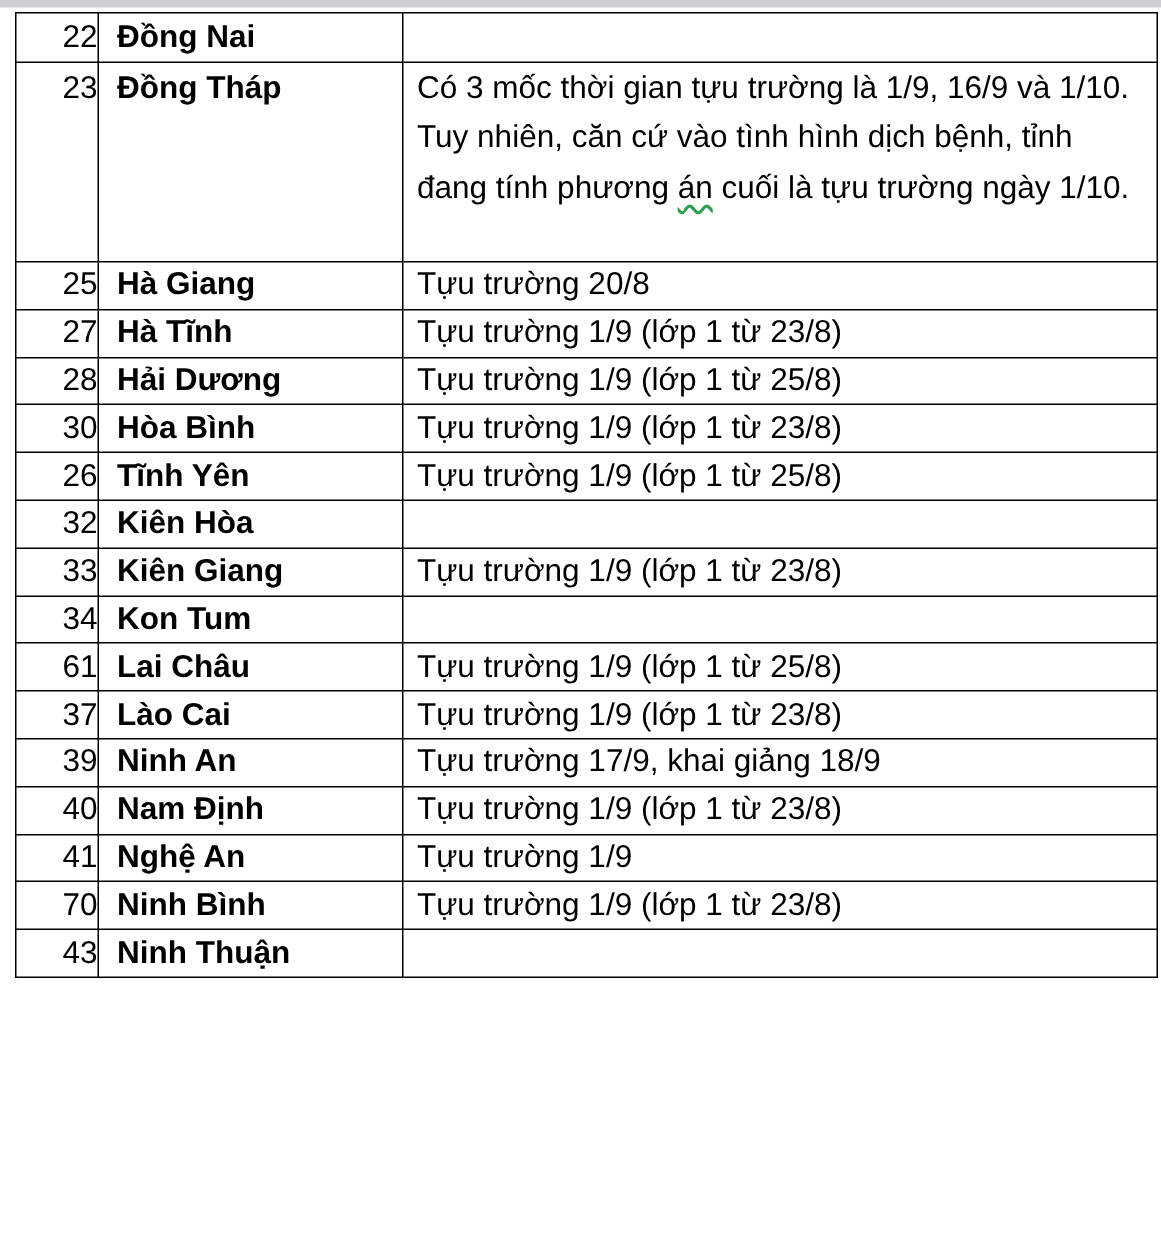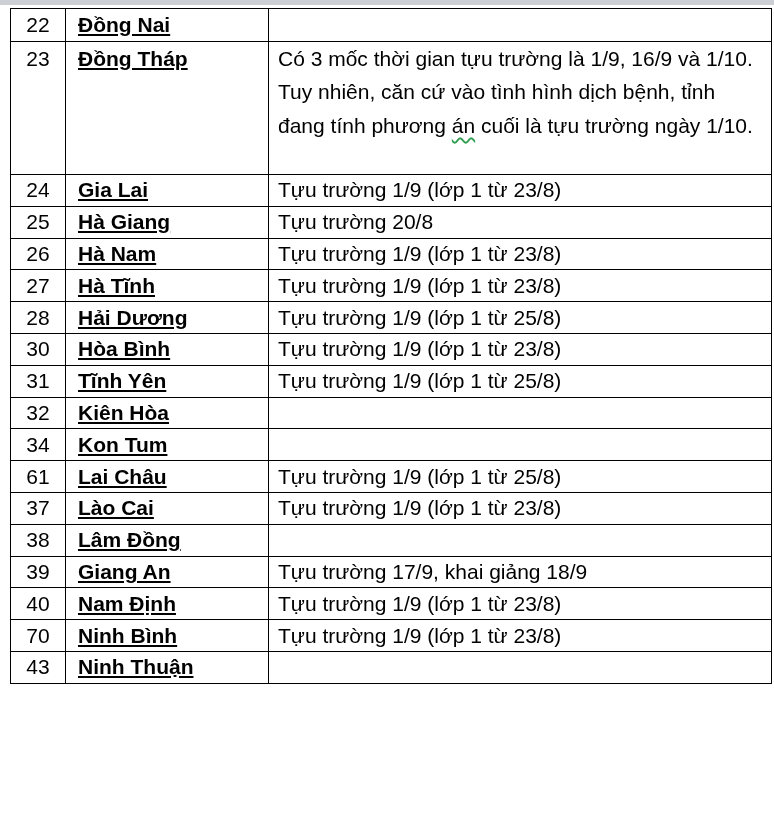--- a/index.html
+++ b/index.html
@@ -25,28 +25,27 @@
   }
   td {
     border: 1.5px solid #000000;
     font-size: 21px;
     vertical-align: middle;
     overflow: hidden;
     white-space: nowrap;
   }
   td.num {
     width: 55px;
-    text-align: center;
+    text-align: right;
     height: 31.8px;
   }
   td.name {
     width: 203px;
     font-weight: bold;
     padding-left: 12px;
-    text-decoration: underline;
   }
   td.note {
     width: 503px;
     padding-left: 9px;
     padding-right: 18px;
   }
   tr.first td { height: 32.5px; }
   tr.tall td {
     vertical-align: top;
     height: 133.5px;
@@ -75,88 +74,83 @@
         <td class="num">22</td>
         <td class="name">Đồng Nai</td>
         <td class="note"></td>
       </tr>
       <tr class="tall">
         <td class="num">23</td>
         <td class="name">Đồng Tháp</td>
         <td class="note"><span>Có 3 mốc thời gian tựu trường là 1/9, 16/9 và 1/10. Tuy nhiên, căn cứ vào tình hình dịch bệnh, tỉnh đang tính phương </span><span class="squiggle">án</span><span> cuối là tựu trường ngày 1/10.</span></td>
       </tr>
       <tr>
-        <td class="num">24</td>
-        <td class="name">Gia Lai</td>
-        <td class="note">Tựu trường 1/9 (lớp 1 từ 23/8)</td>
-      </tr>
-      <tr>
         <td class="num">25</td>
         <td class="name">Hà Giang</td>
         <td class="note">Tựu trường 20/8</td>
-      </tr>
-      <tr>
-        <td class="num">26</td>
-        <td class="name">Hà Nam</td>
-        <td class="note">Tựu trường 1/9 (lớp 1 từ 23/8)</td>
       </tr>
       <tr>
         <td class="num">27</td>
         <td class="name">Hà Tĩnh</td>
         <td class="note">Tựu trường 1/9 (lớp 1 từ 23/8)</td>
       </tr>
       <tr>
         <td class="num">28</td>
         <td class="name">Hải Dương</td>
         <td class="note">Tựu trường 1/9 (lớp 1 từ 25/8)</td>
       </tr>
       <tr>
         <td class="num">30</td>
         <td class="name">Hòa Bình</td>
         <td class="note">Tựu trường 1/9 (lớp 1 từ 23/8)</td>
       </tr>
       <tr>
-        <td class="num">31</td>
+        <td class="num">26</td>
         <td class="name">Tĩnh Yên</td>
         <td class="note">Tựu trường 1/9 (lớp 1 từ 25/8)</td>
       </tr>
       <tr>
         <td class="num">32</td>
         <td class="name">Kiên Hòa</td>
         <td class="note"></td>
+      </tr>
+      <tr>
+        <td class="num">33</td>
+        <td class="name">Kiên Giang</td>
+        <td class="note">Tựu trường 1/9 (lớp 1 từ 23/8)</td>
       </tr>
       <tr>
         <td class="num">34</td>
         <td class="name">Kon Tum</td>
         <td class="note"></td>
       </tr>
       <tr>
         <td class="num">61</td>
         <td class="name">Lai Châu</td>
         <td class="note">Tựu trường 1/9 (lớp 1 từ 25/8)</td>
       </tr>
       <tr>
         <td class="num">37</td>
         <td class="name">Lào Cai</td>
         <td class="note">Tựu trường 1/9 (lớp 1 từ 23/8)</td>
       </tr>
       <tr>
-        <td class="num">38</td>
-        <td class="name">Lâm Đồng</td>
-        <td class="note"></td>
-      </tr>
-      <tr>
         <td class="num">39</td>
-        <td class="name">Giang An</td>
+        <td class="name">Ninh An</td>
         <td class="note">Tựu trường 17/9, khai giảng 18/9</td>
       </tr>
       <tr>
         <td class="num">40</td>
         <td class="name">Nam Định</td>
         <td class="note">Tựu trường 1/9 (lớp 1 từ 23/8)</td>
+      </tr>
+      <tr>
+        <td class="num">41</td>
+        <td class="name">Nghệ An</td>
+        <td class="note">Tựu trường 1/9</td>
       </tr>
       <tr>
         <td class="num">70</td>
         <td class="name">Ninh Bình</td>
         <td class="note">Tựu trường 1/9 (lớp 1 từ 23/8)</td>
       </tr>
       <tr>
         <td class="num">43</td>
         <td class="name">Ninh Thuận</td>
         <td class="note"></td>

